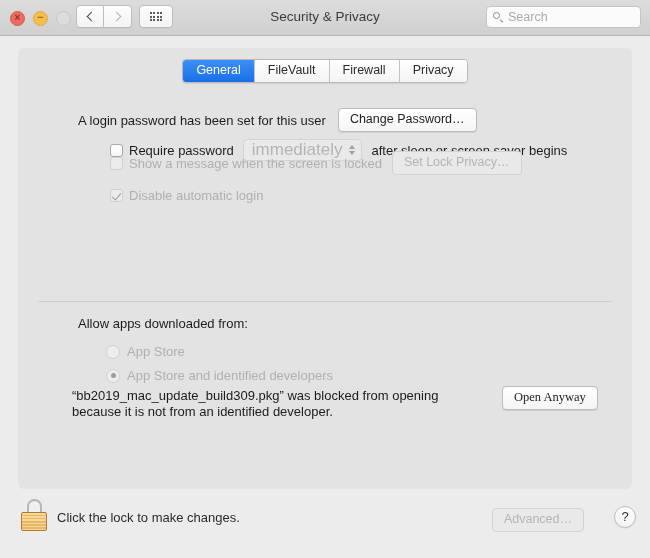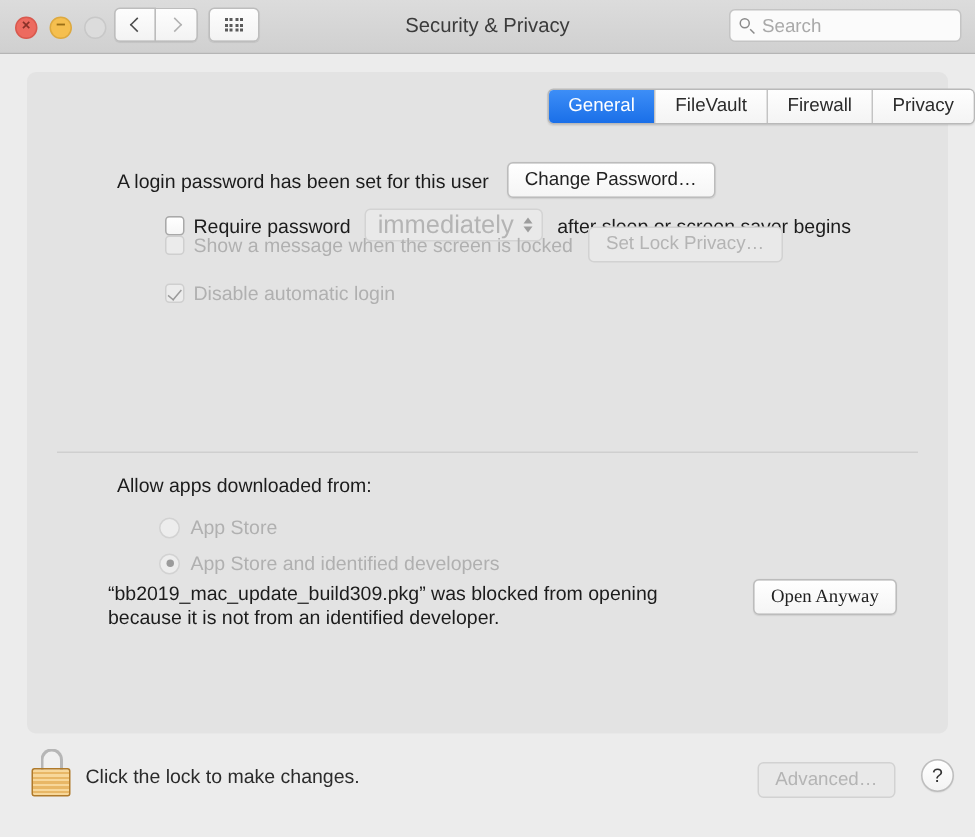--- a/index.html
+++ b/index.html
@@ -172,21 +172,21 @@
     font-size: 12.5px;
     color: #a9a9a9;
   }
 
   
   .tabrow {
     position: absolute;
     top: 59px;
     left: 0; right: 0;
     display: flex;
-    justify-content: flex-end;
+    justify-content: center;
   }
   .tabs {
     display: flex;
     border: 1px solid #b9b9b9;
     border-radius: 4px;
     overflow: hidden;
     box-shadow: 0 0.5px 1px rgba(0,0,0,0.08);
     background: #fff;
   }
   .tab {
@@ -402,21 +402,21 @@
   }
   .lock-text {
     position: absolute;
     left: 57px;
     top: 21px;
     font-size: 13px;
     color: #2b2b2b;
   }
   .advanced {
     position: absolute;
-    right: 53px;
+    right: 66px;
     top: 19px;
   }
   .helpbtn {
     position: absolute;
     right: 14px;
     top: 17px;
     width: 22px;
     height: 22px;
     border-radius: 50%;
     background: linear-gradient(to bottom, #ffffff, #f3f3f3);

